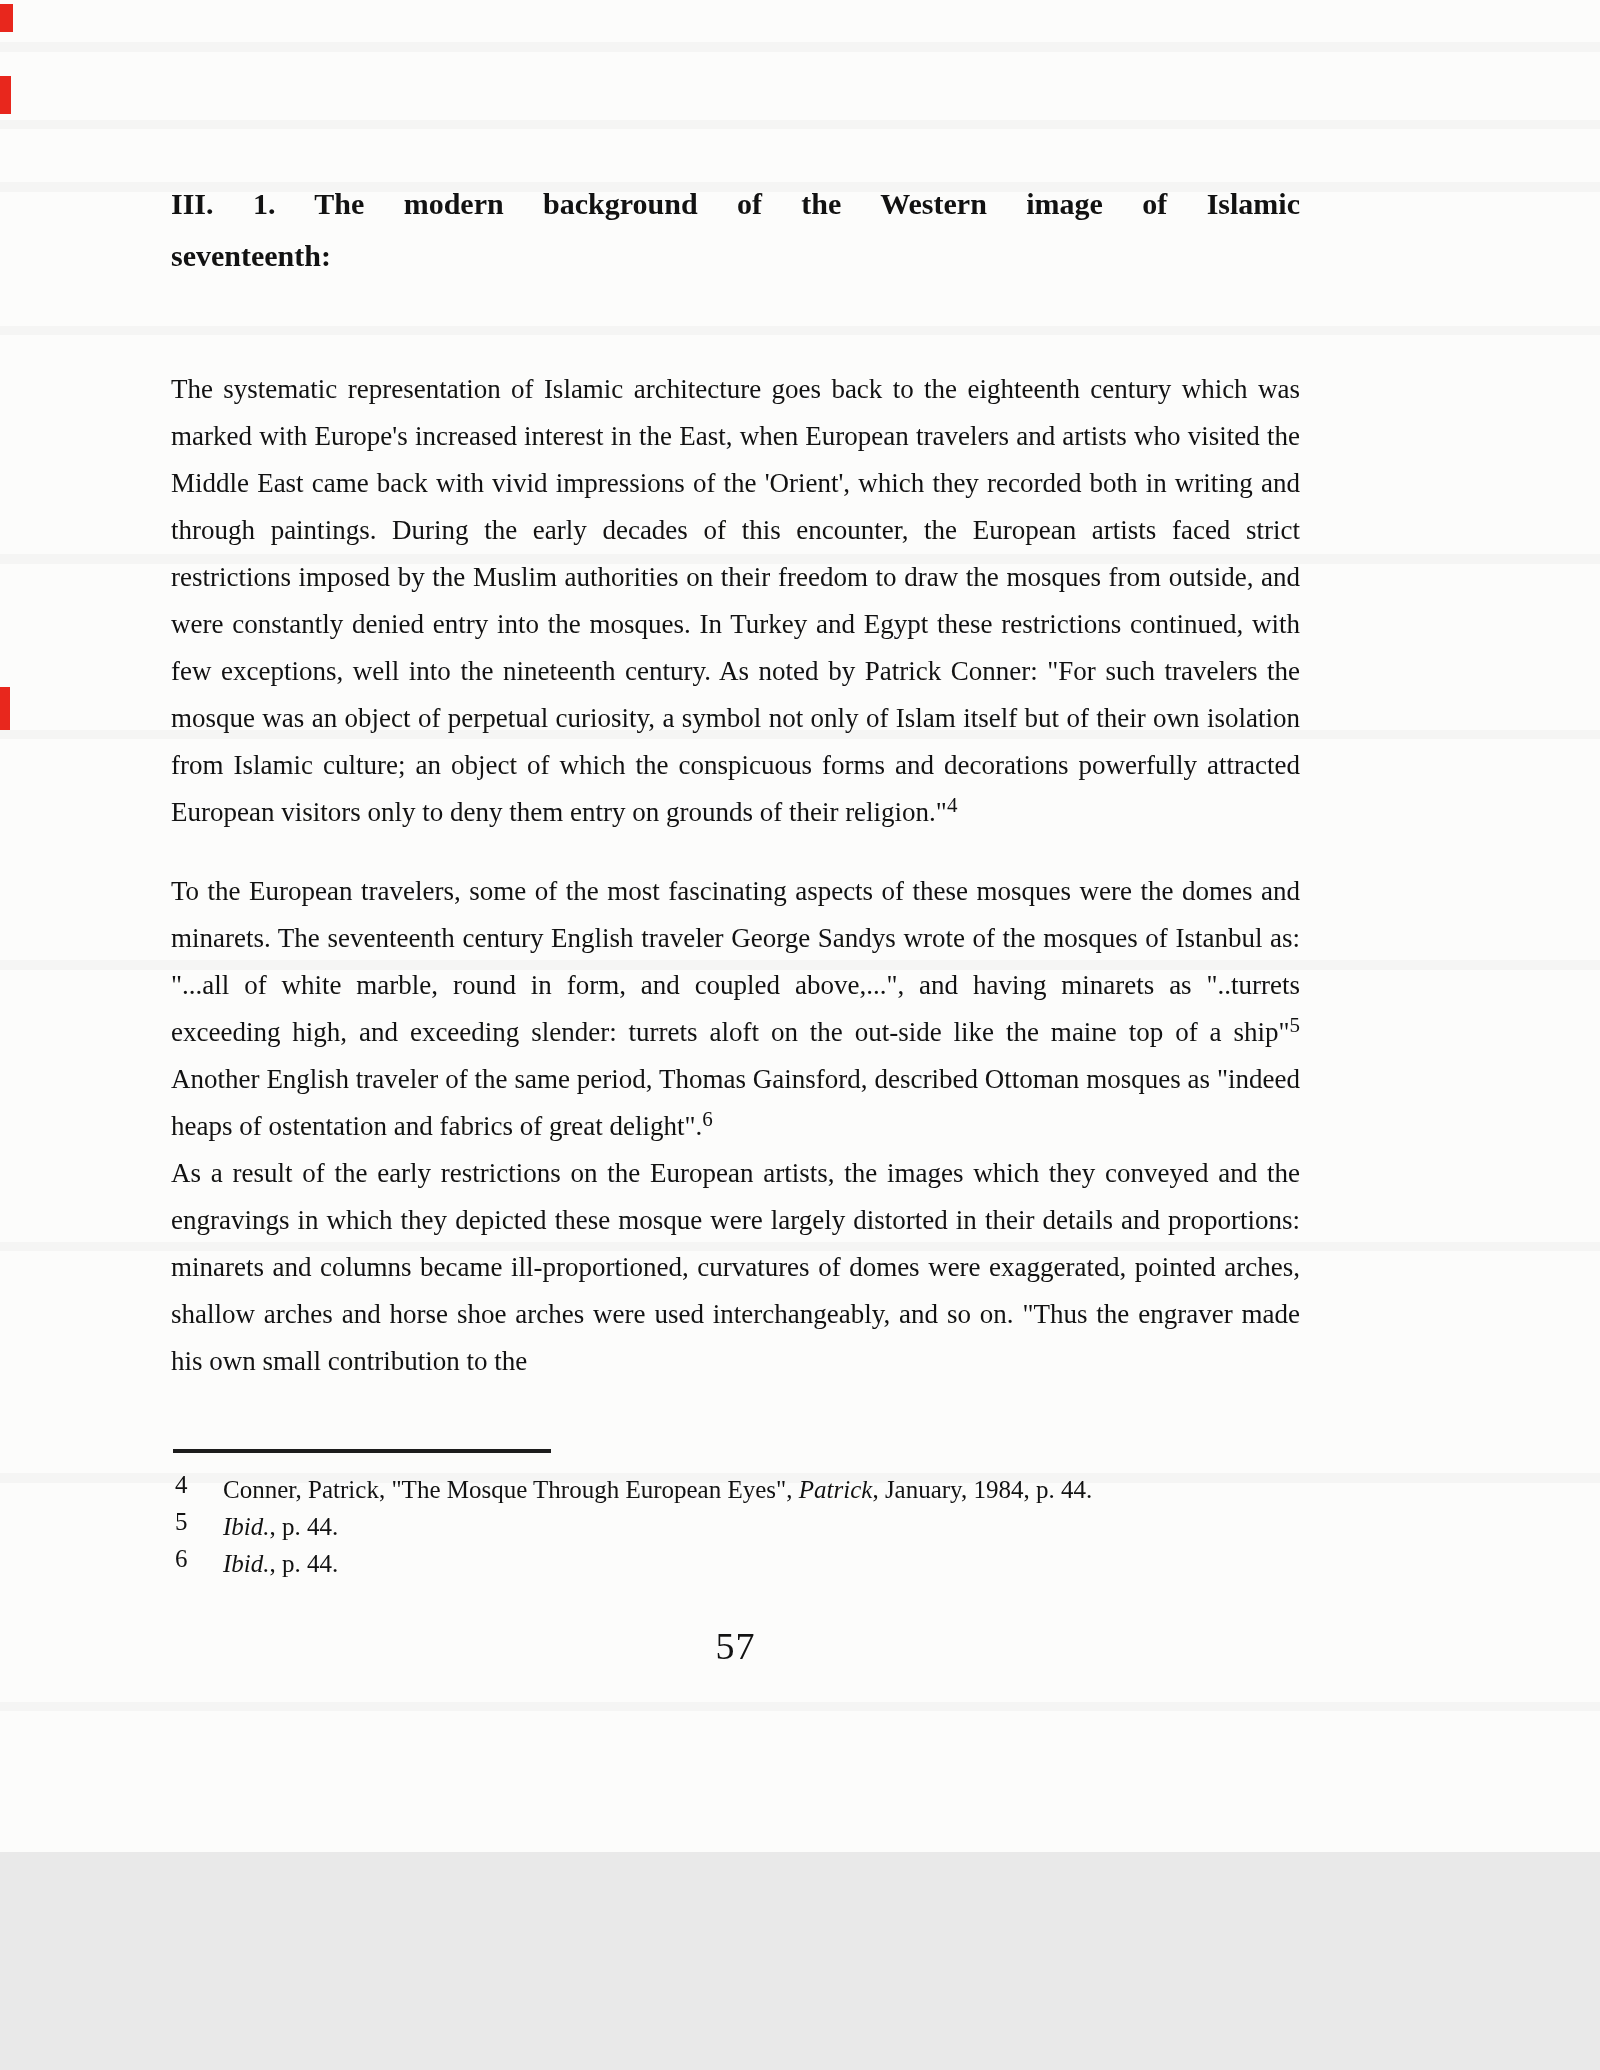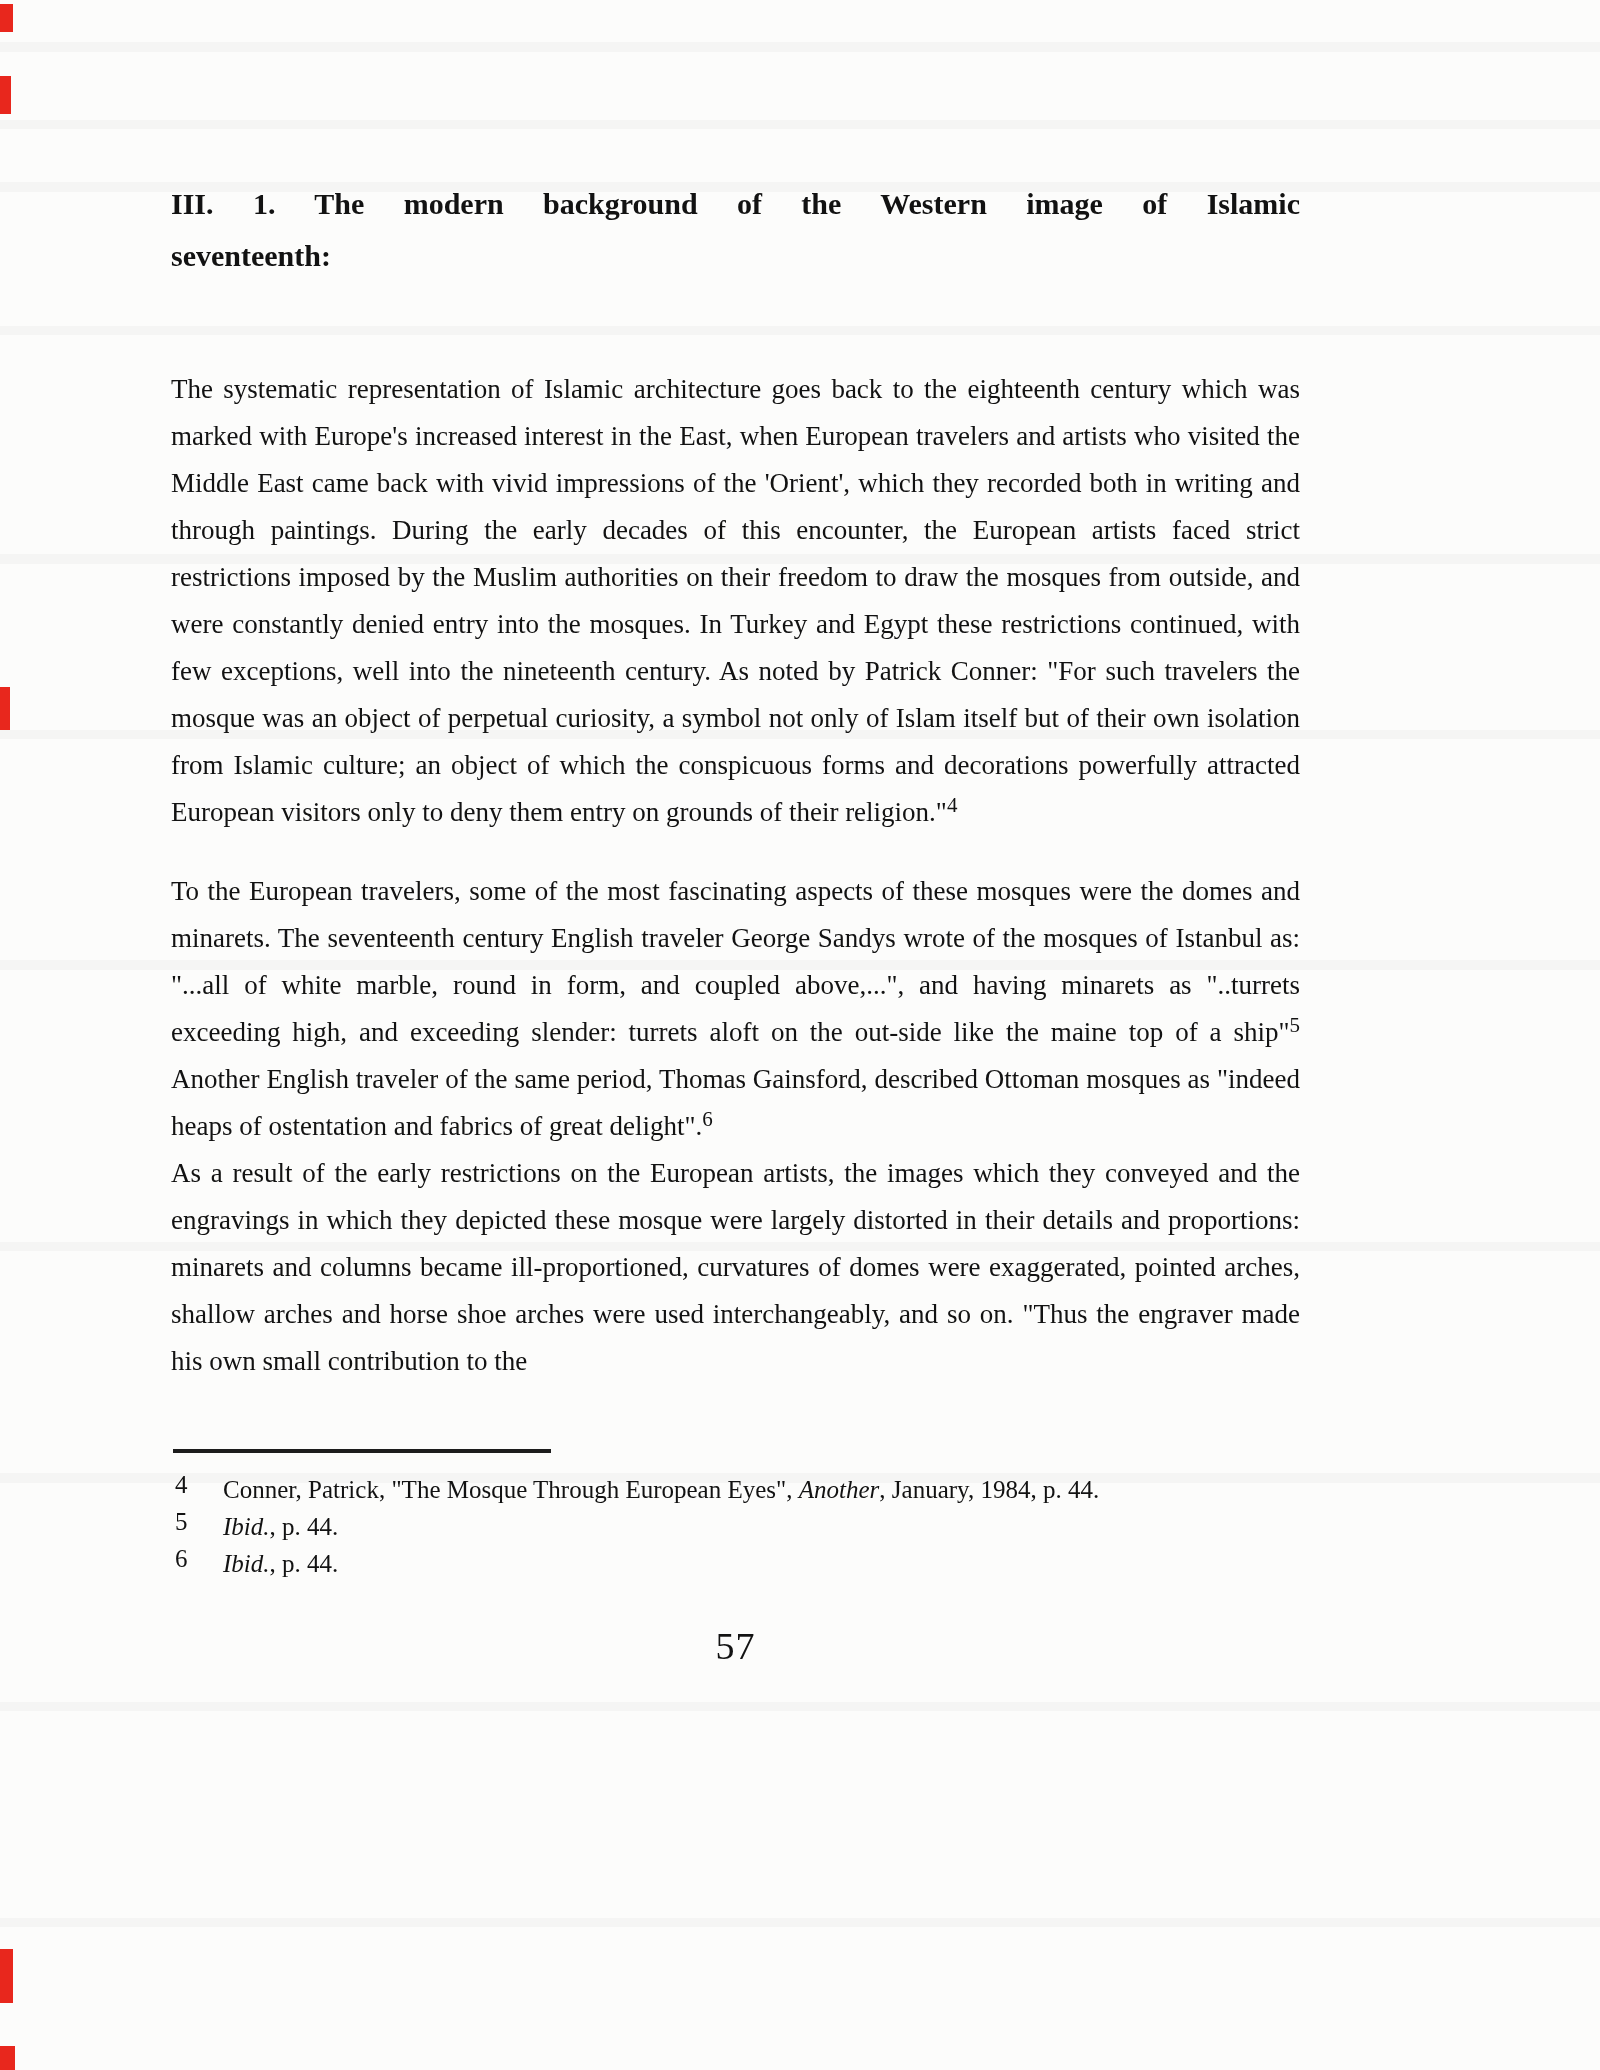--- a/index.html
+++ b/index.html
@@ -1,19 +1,19 @@
 <!DOCTYPE html>
 <html><head>
 <meta charset="utf-8">
 <style>
   html, body { margin: 0; padding: 0; background: #e9e9e9; }
   .page {
     position: relative;
     width: 1600px;
-    height: 2070px;
+    height: 1852px;
     background: #fcfcfb;
     overflow: hidden;
     font-family: "Liberation Serif", serif;
     color: #121212;
     box-sizing: border-box;
   }
   .streak {
     position: absolute;
     left: 0;
     width: 100%;
@@ -127,21 +127,21 @@
 
     <p class="body-par par2"><span>To the European travelers, some of the most fascinating aspects of these mosques were the domes and minarets. The seventeenth century English traveler George Sandys wrote of the mosques of Istanbul as: "...all of white marble, round in form, and coupled above,...", and having minarets as "..turrets exceeding high, and exceeding slender: turrets  aloft on the out-side like the maine top of a ship"</span><sup>5</sup><span> Another English traveler of the same period, Thomas Gainsford, described Ottoman mosques as "indeed heaps of ostentation and fabrics of great delight".</span><sup>6</sup></p>
 
     <p class="body-par par3"><span>As a result of the early restrictions on the European artists, the images which they conveyed and the engravings in which they depicted these mosque were largely distorted in their details and proportions: minarets and columns became ill-proportioned, curvatures of domes were exaggerated, pointed arches, shallow arches and horse shoe arches were used interchangeably, and so on. "Thus the engraver made his own small contribution to the</span></p>
 
     <div class="fn-rule"></div>
 
     <div class="footnotes">
       <div class="fn">
         <span class="fn-num">4</span>
-        <span class="fn-text"><span>Conner, Patrick, "The Mosque Through European Eyes", </span><i>Another</i><span>, January, 1984, p. 44.</span></span>
+        <span class="fn-text"><span>Conner, Patrick, "The Mosque Through European Eyes", </span><i>Patrick</i><span>, January, 1984, p. 44.</span></span>
       </div>
       <div class="fn">
         <span class="fn-num">5</span>
         <span class="fn-text"><span></span><i>Ibid.</i><span>, p. 44.</span></span>
       </div>
       <div class="fn">
         <span class="fn-num">6</span>
         <span class="fn-text"><span></span><i>Ibid.</i><span>, p. 44.</span></span>
       </div>
     </div>

